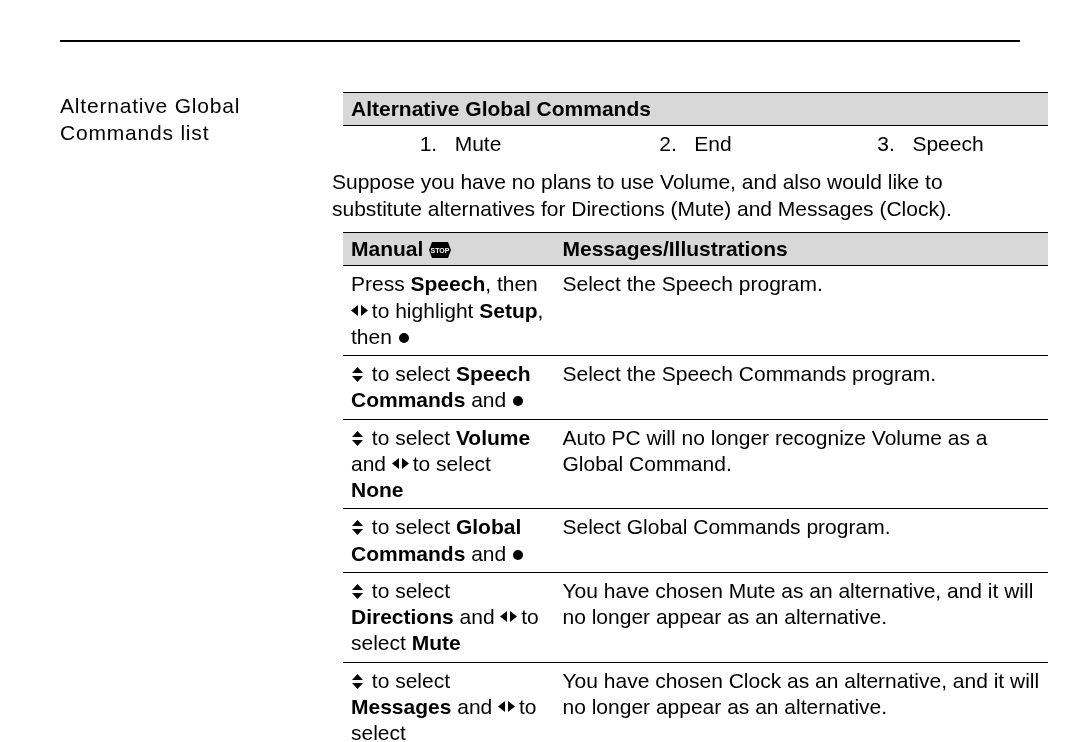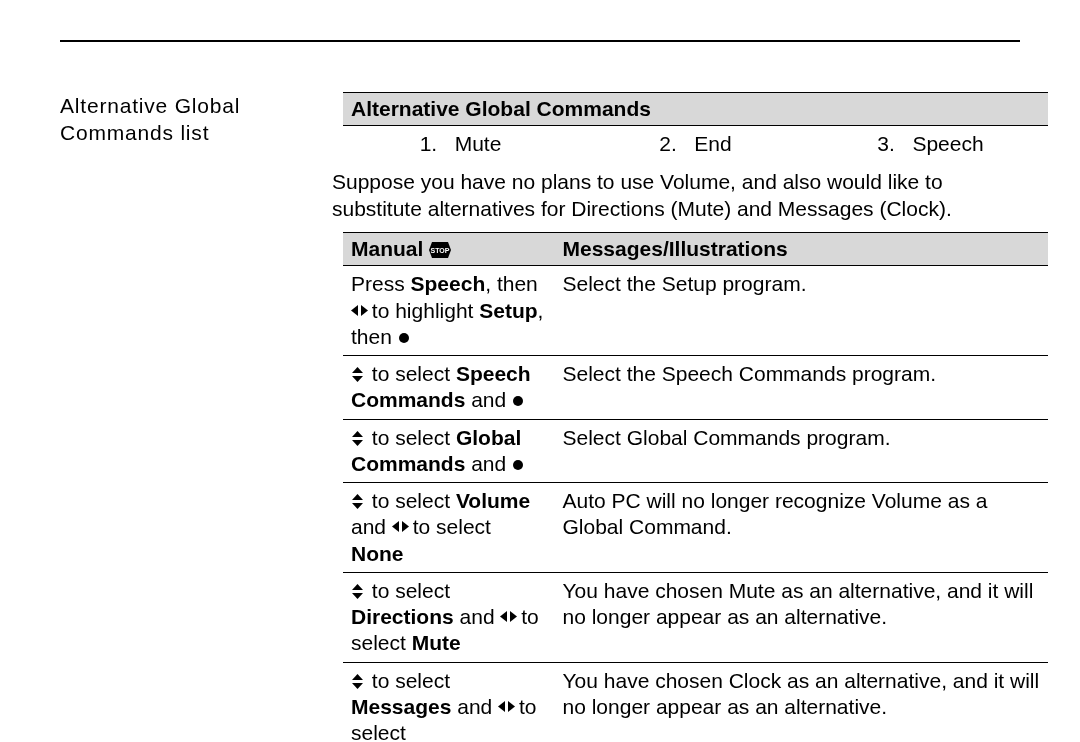--- a/index.html
+++ b/index.html
@@ -158,54 +158,54 @@
 
         </tbody>
           <tbody id="steps-body">
             <tr>
               <td class="manual">Press <b>Speech</b>, then <span class="icon icon-leftright"><svg width="17" height="13" viewBox="0 0 17 13">
                     <polygon points="0,6.5 7,1 7,12" fill="#000"></polygon>
                     <polygon points="17,6.5 10,1 10,12" fill="#000"></polygon>
                   </svg></span> to highlight <b>Setup</b>, then <span class="icon icon-dot"><svg width="12" height="12" viewBox="0 0 12 12">
                     <circle cx="6" cy="6" r="5" fill="#000"></circle>
                   </svg></span></td>
-              <td class="comment">Select the Setup program.</td>
+              <td class="comment">Select the Speech program.</td>
             </tr>
             <tr>
               <td class="manual"><span class="icon icon-updown"><svg width="13" height="15" viewBox="0 0 13 15">
                     <polygon points="6.5,0 12,6 1,6" fill="#000"></polygon>
                     <polygon points="6.5,15 12,9 1,9" fill="#000"></polygon>
                   </svg></span> to select <b>Speech Commands</b> and <span class="icon icon-dot"><svg width="12" height="12" viewBox="0 0 12 12">
                     <circle cx="6" cy="6" r="5" fill="#000"></circle>
                   </svg></span></td>
               <td class="comment">Select the Speech Commands program.</td>
             </tr>
             <tr>
               <td class="manual"><span class="icon icon-updown"><svg width="13" height="15" viewBox="0 0 13 15">
                     <polygon points="6.5,0 12,6 1,6" fill="#000"></polygon>
                     <polygon points="6.5,15 12,9 1,9" fill="#000"></polygon>
+                  </svg></span> to select <b>Volume</b> and <span class="icon icon-leftright"><svg width="17" height="13" viewBox="0 0 17 13">
+                    <polygon points="0,6.5 7,1 7,12" fill="#000"></polygon>
+                    <polygon points="17,6.5 10,1 10,12" fill="#000"></polygon>
+                  </svg></span> to select <b>None</b></td>
+              <td class="comment">Auto PC will no longer recognize Volume as a Global Command.</td>
+            </tr>
+            <tr>
+              <td class="manual"><span class="icon icon-updown"><svg width="13" height="15" viewBox="0 0 13 15">
+                    <polygon points="6.5,0 12,6 1,6" fill="#000"></polygon>
+                    <polygon points="6.5,15 12,9 1,9" fill="#000"></polygon>
                   </svg></span> to select <b>Global Commands</b> and <span class="icon icon-dot"><svg width="12" height="12" viewBox="0 0 12 12">
                     <circle cx="6" cy="6" r="5" fill="#000"></circle>
                   </svg></span></td>
               <td class="comment">Select Global Commands program.</td>
             </tr>
             <tr>
               <td class="manual"><span class="icon icon-updown"><svg width="13" height="15" viewBox="0 0 13 15">
                     <polygon points="6.5,0 12,6 1,6" fill="#000"></polygon>
                     <polygon points="6.5,15 12,9 1,9" fill="#000"></polygon>
-                  </svg></span> to select <b>Volume</b> and <span class="icon icon-leftright"><svg width="17" height="13" viewBox="0 0 17 13">
-                    <polygon points="0,6.5 7,1 7,12" fill="#000"></polygon>
-                    <polygon points="17,6.5 10,1 10,12" fill="#000"></polygon>
-                  </svg></span> to select <b>None</b></td>
-              <td class="comment">Auto PC will no longer recognize Volume as a Global Command.</td>
-            </tr>
-            <tr>
-              <td class="manual"><span class="icon icon-updown"><svg width="13" height="15" viewBox="0 0 13 15">
-                    <polygon points="6.5,0 12,6 1,6" fill="#000"></polygon>
-                    <polygon points="6.5,15 12,9 1,9" fill="#000"></polygon>
                   </svg></span> to select <b>Directions</b> and <span class="icon icon-leftright"><svg width="17" height="13" viewBox="0 0 17 13">
                     <polygon points="0,6.5 7,1 7,12" fill="#000"></polygon>
                     <polygon points="17,6.5 10,1 10,12" fill="#000"></polygon>
                   </svg></span> to select <b>Mute</b></td>
               <td class="comment">You have chosen Mute as an alternative, and it will no longer appear as an alternative.</td>
             </tr>
             <tr>
               <td class="manual"><span class="icon icon-updown"><svg width="13" height="15" viewBox="0 0 13 15">
                     <polygon points="6.5,0 12,6 1,6" fill="#000"></polygon>
                     <polygon points="6.5,15 12,9 1,9" fill="#000"></polygon>

